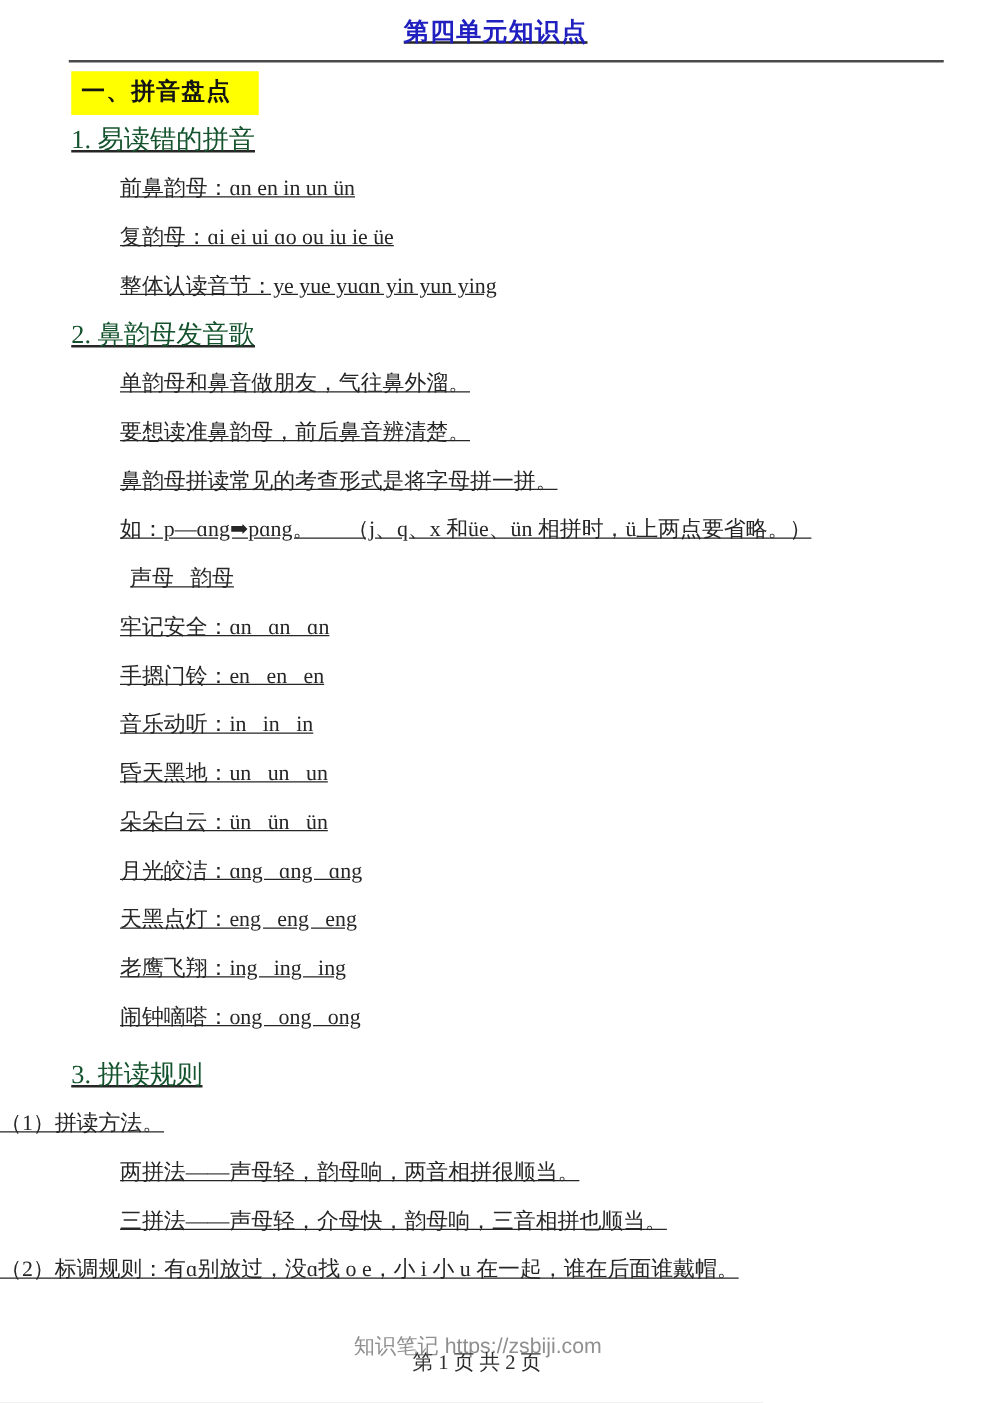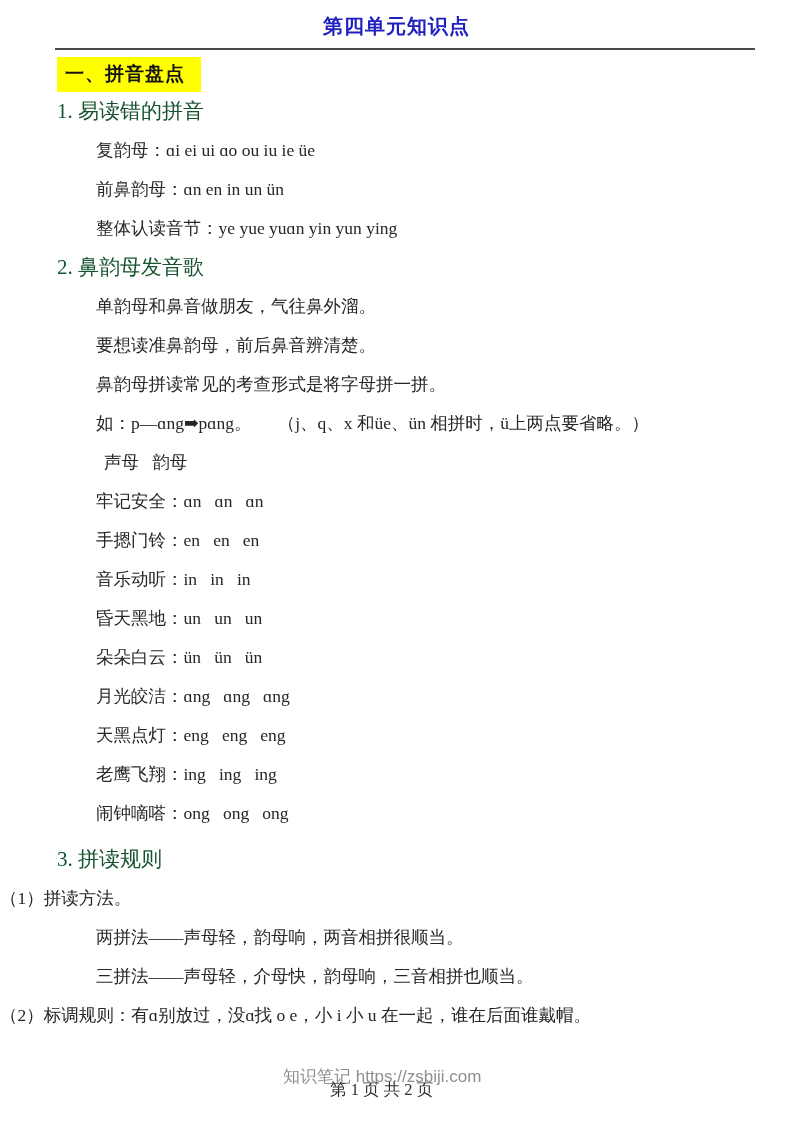--- a/index.html
+++ b/index.html
@@ -5,20 +5,21 @@
   html, body { margin: 0; padding: 0; background: #e8e8e8; }
   .page {
     position: relative;
     width: 793px;
     height: 1122px;
     margin: 0 auto;
     background: #ffffff;
     overflow: hidden;
     font-family: "Liberation Serif", "DejaVu Serif", serif;
     color: #262626;
+    text-decoration: underline;
   }
   .doc-title {
     padding-top: 13px;
     text-align: center;
     font-size: 20px;
     font-weight: bold;
     color: #2020c0;
     letter-spacing: 1px;
     line-height: 26px;
   }
@@ -29,21 +30,21 @@
   }
   .content { margin-top: 7px; }
   .hl-head-row { margin-left: 57px; }
   .hl-head {
     display: inline-block;
     background: #ffff00;
     color: #141414;
     font-weight: bold;
     font-size: 19px;
     line-height: 24px;
-    padding: 5px 16px 6px 8px;
+    padding: 5px 22px 6px 8px;
     letter-spacing: 1px;
   }
   .line {
     line-height: 39px;
     font-size: 17.5px;
     white-space: pre-wrap;
   }
   .red {
     color: #14532d;
     margin-left: 57px;
@@ -88,22 +89,22 @@
 
   <div class="rule"></div>
 
   <div class="content">
 
     <div class="hl-head-row">
       <span class="hl-head">一、拼音盘点</span>
     </div>
 
     <div class="line red">1. 易读错的拼音</div>
+    <div class="line b1">前鼻韵母：ɑn en in un ün</div>
     <div class="line b1">复韵母：ɑi ei ui ɑo ou iu ie üe</div>
-    <div class="line b1">前鼻韵母：ɑn en in un ün</div>
     <div class="line b1">整体认读音节：ye yue yuɑn yin yun ying</div>
     <div class="line red">2. 鼻韵母发音歌</div>
     <div class="line b1">单韵母和鼻音做朋友，气往鼻外溜。</div>
     <div class="line b1">要想读准鼻韵母，前后鼻音辨清楚。</div>
     <div class="line b1">鼻韵母拼读常见的考查形式是将字母拼一拼。</div>
     <div class="line b1">如：p—ɑng➡pɑng。      （j、q、x 和üe、ün 相拼时，ü上两点要省略。）</div>
     <div class="line b2">声母   韵母</div>
     <div class="line b1">牢记安全：ɑn   ɑn   ɑn</div>
     <div class="line b1">手摁门铃：en   en   en</div>
     <div class="line b1">音乐动听：in   in   in</div>

